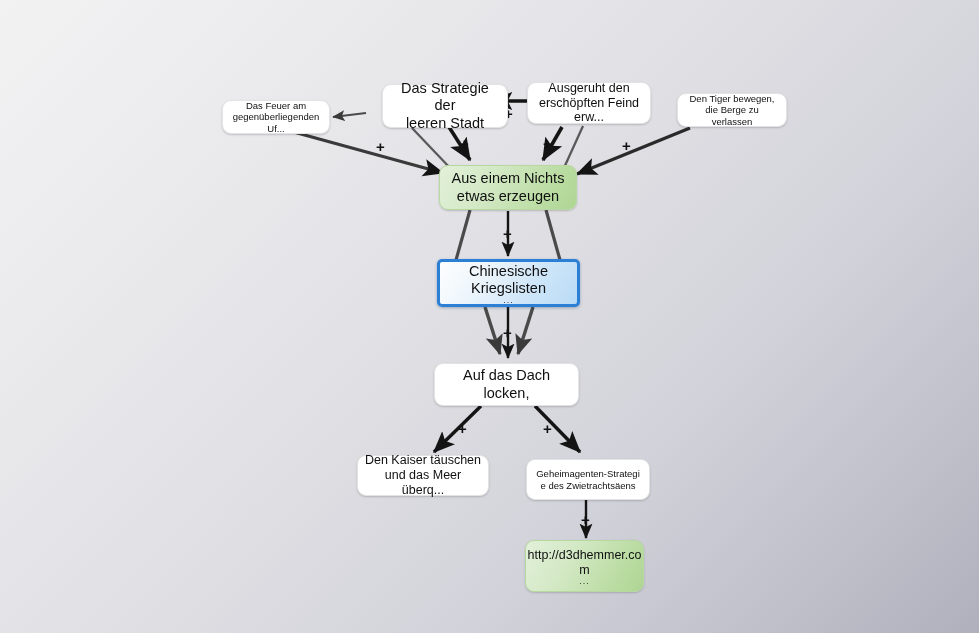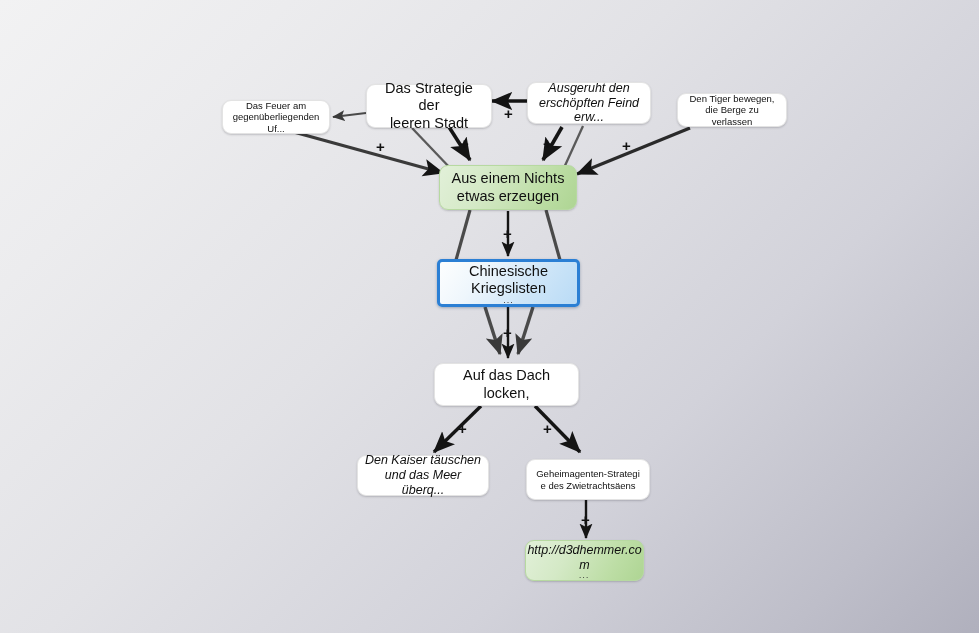--- a/index.html
+++ b/index.html
@@ -61,21 +61,21 @@
     box-shadow: 0 1px 2px rgba(40,40,50,0.22);
   }
   
   .n-blue {
     background: linear-gradient(125deg, #fdfefe 0%, #eef6fc 30%, #cfe6f8 65%, #b9dbf6 100%);
     border: 3px solid #2b7fd4;
     box-shadow: 0 1px 3px rgba(30,60,100,0.35);
     border-radius: 5px;
   }
   .fs-large { font-size: 14.5px; }
-  .fs-mid   { font-size: 12.5px; font-style: italic; }
+  .fs-mid   { font-size: 12.5px; }
   .fs-small { font-size: 9.5px; }
   .edge-plus {
     position: absolute;
     font-size: 15px;
     font-weight: bold;
     color: #111;
     z-index: 4;
     line-height: 1;
     user-select: none;
   }
@@ -139,21 +139,21 @@
   <span class="edge-plus" style="left:503px; top:325px;">+</span>
   <span class="edge-plus" style="left:458px; top:421px;">+</span>
   <span class="edge-plus" style="left:543px; top:421px;">+</span>
   <span class="edge-plus" style="left:581px; top:512px;">+</span>
 
   <div class="node n-plain fs-small" style="left:222px; top:100px; width:108px; height:34px;">
     <span class="lbl">Das Feuer am</span>
     <span class="lbl">gegenüberliegenden Uf...</span>
   </div>
 
-  <div class="node n-plain fs-large" style="left:366px; top:84px; width:126px; height:44px;">
+  <div class="node n-plain fs-large" style="left:382px; top:84px; width:126px; height:44px;">
     <span class="lbl">Das Strategie der</span>
     <span class="lbl">leeren Stadt</span>
   </div>
 
   <div class="node n-plain fs-mid" style="left:527px; top:82px; width:124px; height:42px;">
     <span class="lbl">Ausgeruht den</span>
     <span class="lbl">erschöpften Feind erw...</span>
   </div>
 
   <div class="node n-plain fs-small" style="left:677px; top:93px; width:110px; height:34px;justify-content:center;">
@@ -179,19 +179,19 @@
   <div class="node n-plain fs-mid" style="left:357px; top:455px; width:132px; height:41px;">
     <span class="lbl">Den Kaiser täuschen</span>
     <span class="lbl">und das Meer überq...</span>
   </div>
 
   <div class="node n-plain fs-small" style="left:526px; top:459px; width:124px; height:41px;justify-content:center;">
     <span class="lbl">Geheimagenten-Strategi</span>
     <span class="lbl">e des Zwietrachtsäens</span>
   </div>
 
-  <div class="node n-green fs-mid" style="left:525px; top:540px; width:119px; height:41px;">
+  <div class="node n-green fs-mid" style="left:525px; top:540px; width:119px; height:52px;">
     <span class="lbl">http://d3dhemmer.co</span>
     <span class="lbl">m</span>
     <span class="dots">...</span>
   </div>
 
 </div>
 
 </body></html>

